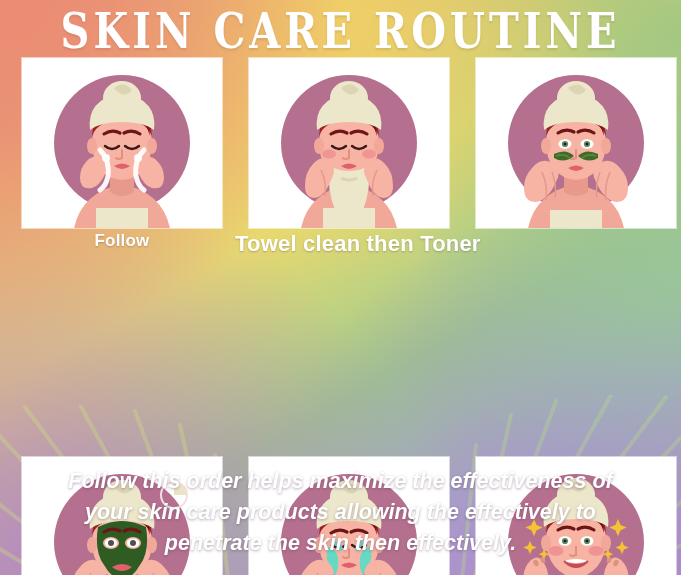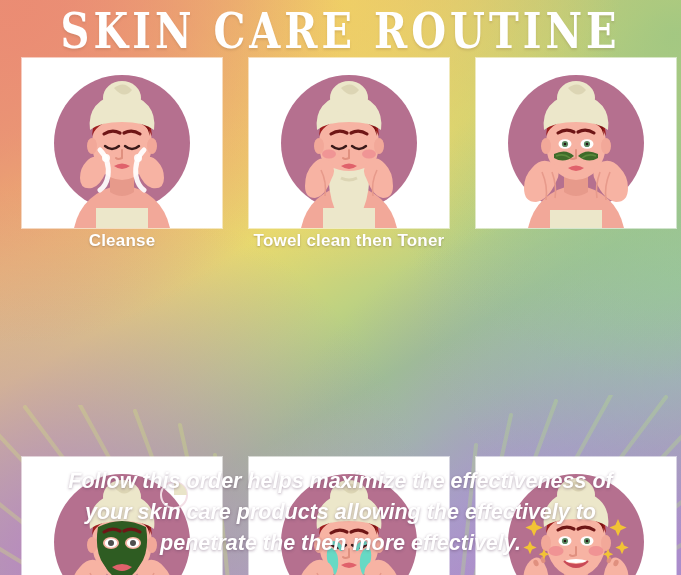--- a/index.html
+++ b/index.html
@@ -58,21 +58,21 @@
     box-shadow:0 0 0 1px rgba(255,255,255,.55);
   }
   .card svg{display:block;width:200px;height:170px;}
 
   .caption{
     margin-top:3px;text-align:center;color:#fff;
     font-size:17px;font-weight:700;
     letter-spacing:.2px;white-space:nowrap;
     text-shadow:0 1px 2px rgba(90,70,60,.35);
   }
-  .cap-wide{font-size:17px;margin-left:-14px;margin-right:-14px;}
+  .cap-wide{font-size:22px;margin-left:-14px;margin-right:-14px;}
 
   
   .footer{
     position:absolute;left:0;right:0;top:466px;
     text-align:center;color:#fff;
     font-style:italic;font-weight:700;
     font-size:21.5px;line-height:31px;
     padding:0 8px;
     text-shadow:0 1px 3px rgba(90,60,90,.45);
     box-sizing:border-box;
@@ -163,21 +163,21 @@
             <path d="M92 108 q8-5 16 0 q-8 6-16 0z" fill="#e0616b"></path>
 
             <path d="M64 104 q6-8 16-4 q8 4 4 14 q-6 14-14 16 q-12 2-12-10 q0-10 6-16z" fill="#f7b3a3"></path>
             <path d="M136 104 q-6-8-16-4 q-8 4-4 14 q6 14 14 16 q12 2 12-10 q0-10-6-16z" fill="#f7b3a3"></path>
             <path d="M78 92 q10 10 8 26 q-2 10-8 14" stroke="#fff" stroke-width="5" fill="none" stroke-linecap="round" opacity=".92"></path>
             <path d="M122 92 q-10 10-8 26 q2 10 8 14" stroke="#fff" stroke-width="5" fill="none" stroke-linecap="round" opacity=".92"></path>
             <circle cx="84" cy="100" r="4" fill="#fff" opacity=".9"></circle>
             <circle cx="116" cy="100" r="4" fill="#fff" opacity=".9"></circle>
           </svg>
         </div>
-        <div class="caption">Cleanse</div>
+        <div class="caption">Follow</div>
       </div>
 
       <div class="cell c1">
         <div class="card">
           <svg viewBox="0 0 200 170">
             <circle cx="100" cy="85" r="68" fill="#b5708f"></circle>
             <path d="M52 170 q8-36 48-44 h2 v44z" fill="#f2a899"></path>
             <path d="M148 170 q-8-36-48-44 h-2 v44z" fill="#f2a899"></path>
             <rect x="74" y="150" width="52" height="20" fill="#ece7ca"></rect>
             <path d="M88 112 h24 v22 q-12 8-24 0z" fill="#e79a8b"></path>
@@ -387,16 +387,16 @@
           </svg>
         </div>
 
       </div>
     </div>
   </div>
 
   <div class="footer">
     <div>Follow this order helps maximize the effectiveness of</div>
     <div>your skin care products allowing the effectively to</div>
-    <div>penetrate the then more effectively.</div>
+    <div>penetrate the skin then effectively.</div>
   </div>
 
 </div>
 
 </body></html>

